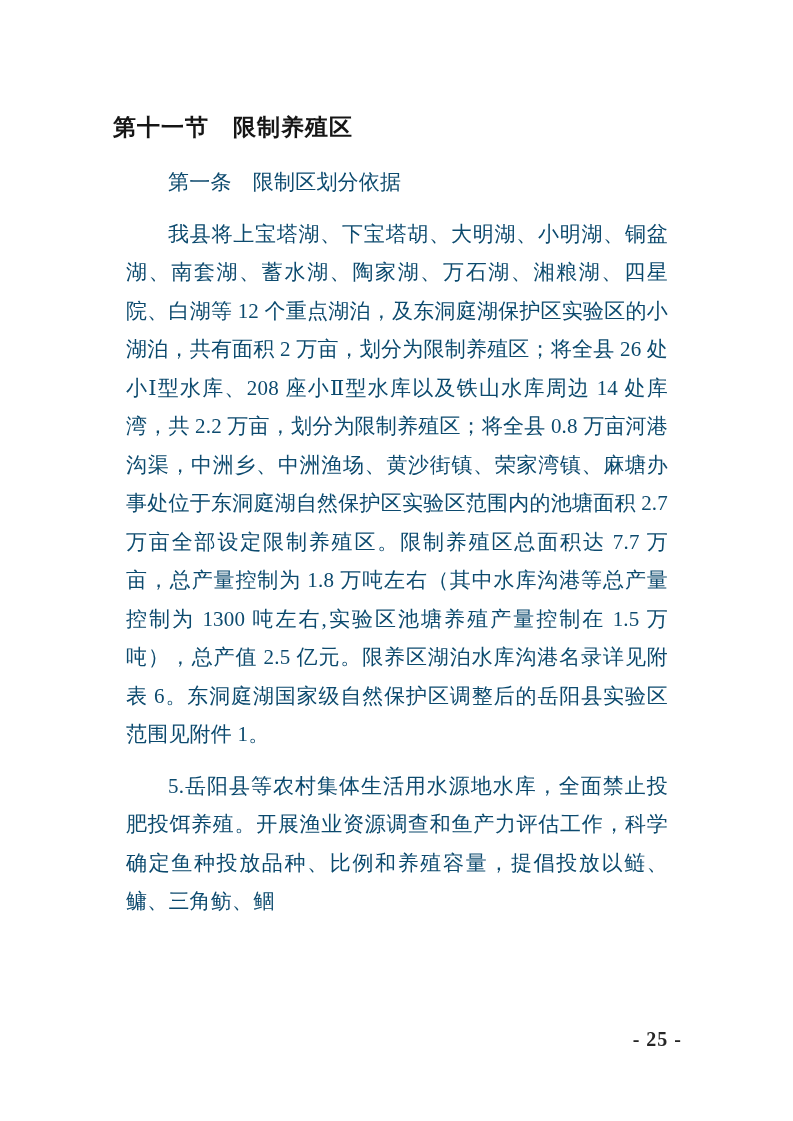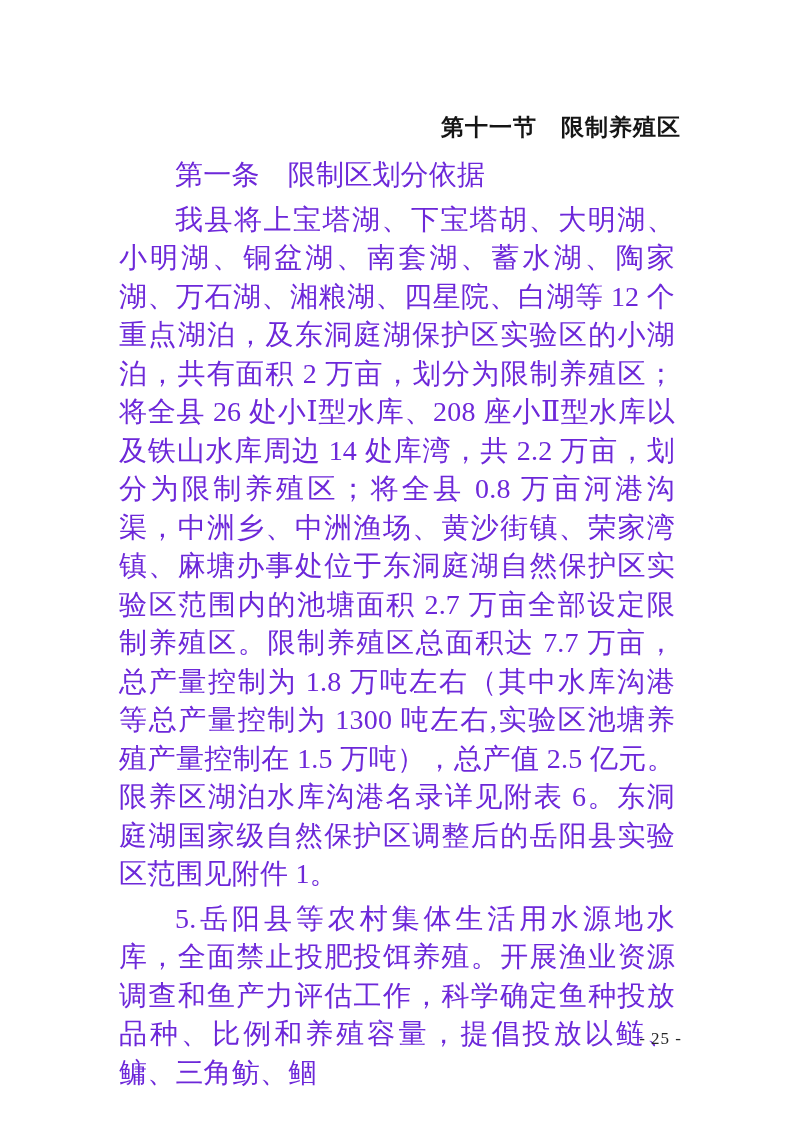--- a/index.html
+++ b/index.html
@@ -25,47 +25,48 @@
     left: 113px;
     top: 104px;
     width: 568px;
   }
   .doc-title {
     margin: 0;
     font-family: "Liberation Sans", "DejaVu Sans", sans-serif;
     font-weight: 700;
     font-size: 23px;
     line-height: 46px;
-    text-align: right;
+    text-align: left;
     letter-spacing: 1px;
     color: #151515;
   }
   .block {
-    margin: 6px;
-    font-size: 28px;
+    margin: 13px;
+    font-size: 21px;
     line-height: 38.5px;
     letter-spacing: 0.2px;
     text-indent: 2em;
     text-align: justify;
     text-justify: inter-character;
     word-break: break-all;
-    color: #6d28d9;
+    color: #0c4a6e;
   }
   .article-heading {
     font-weight: 400;
   }
   .page-number {
     position: absolute;
     top: 1028px;
     right: 111px;
-    font-size: 17px;
+    font-size: 20px;
     line-height: 22px;
     letter-spacing: 1px;
     color: #262626;
     font-family: "Liberation Serif", "DejaVu Serif", serif;
+    font-weight: bold;
   }
 </style>
 </head>
 <body>
 
 <div class="page">
   <div class="content">
 
     <h1 class="doc-title">第十一节　限制养殖区</h1>
 

